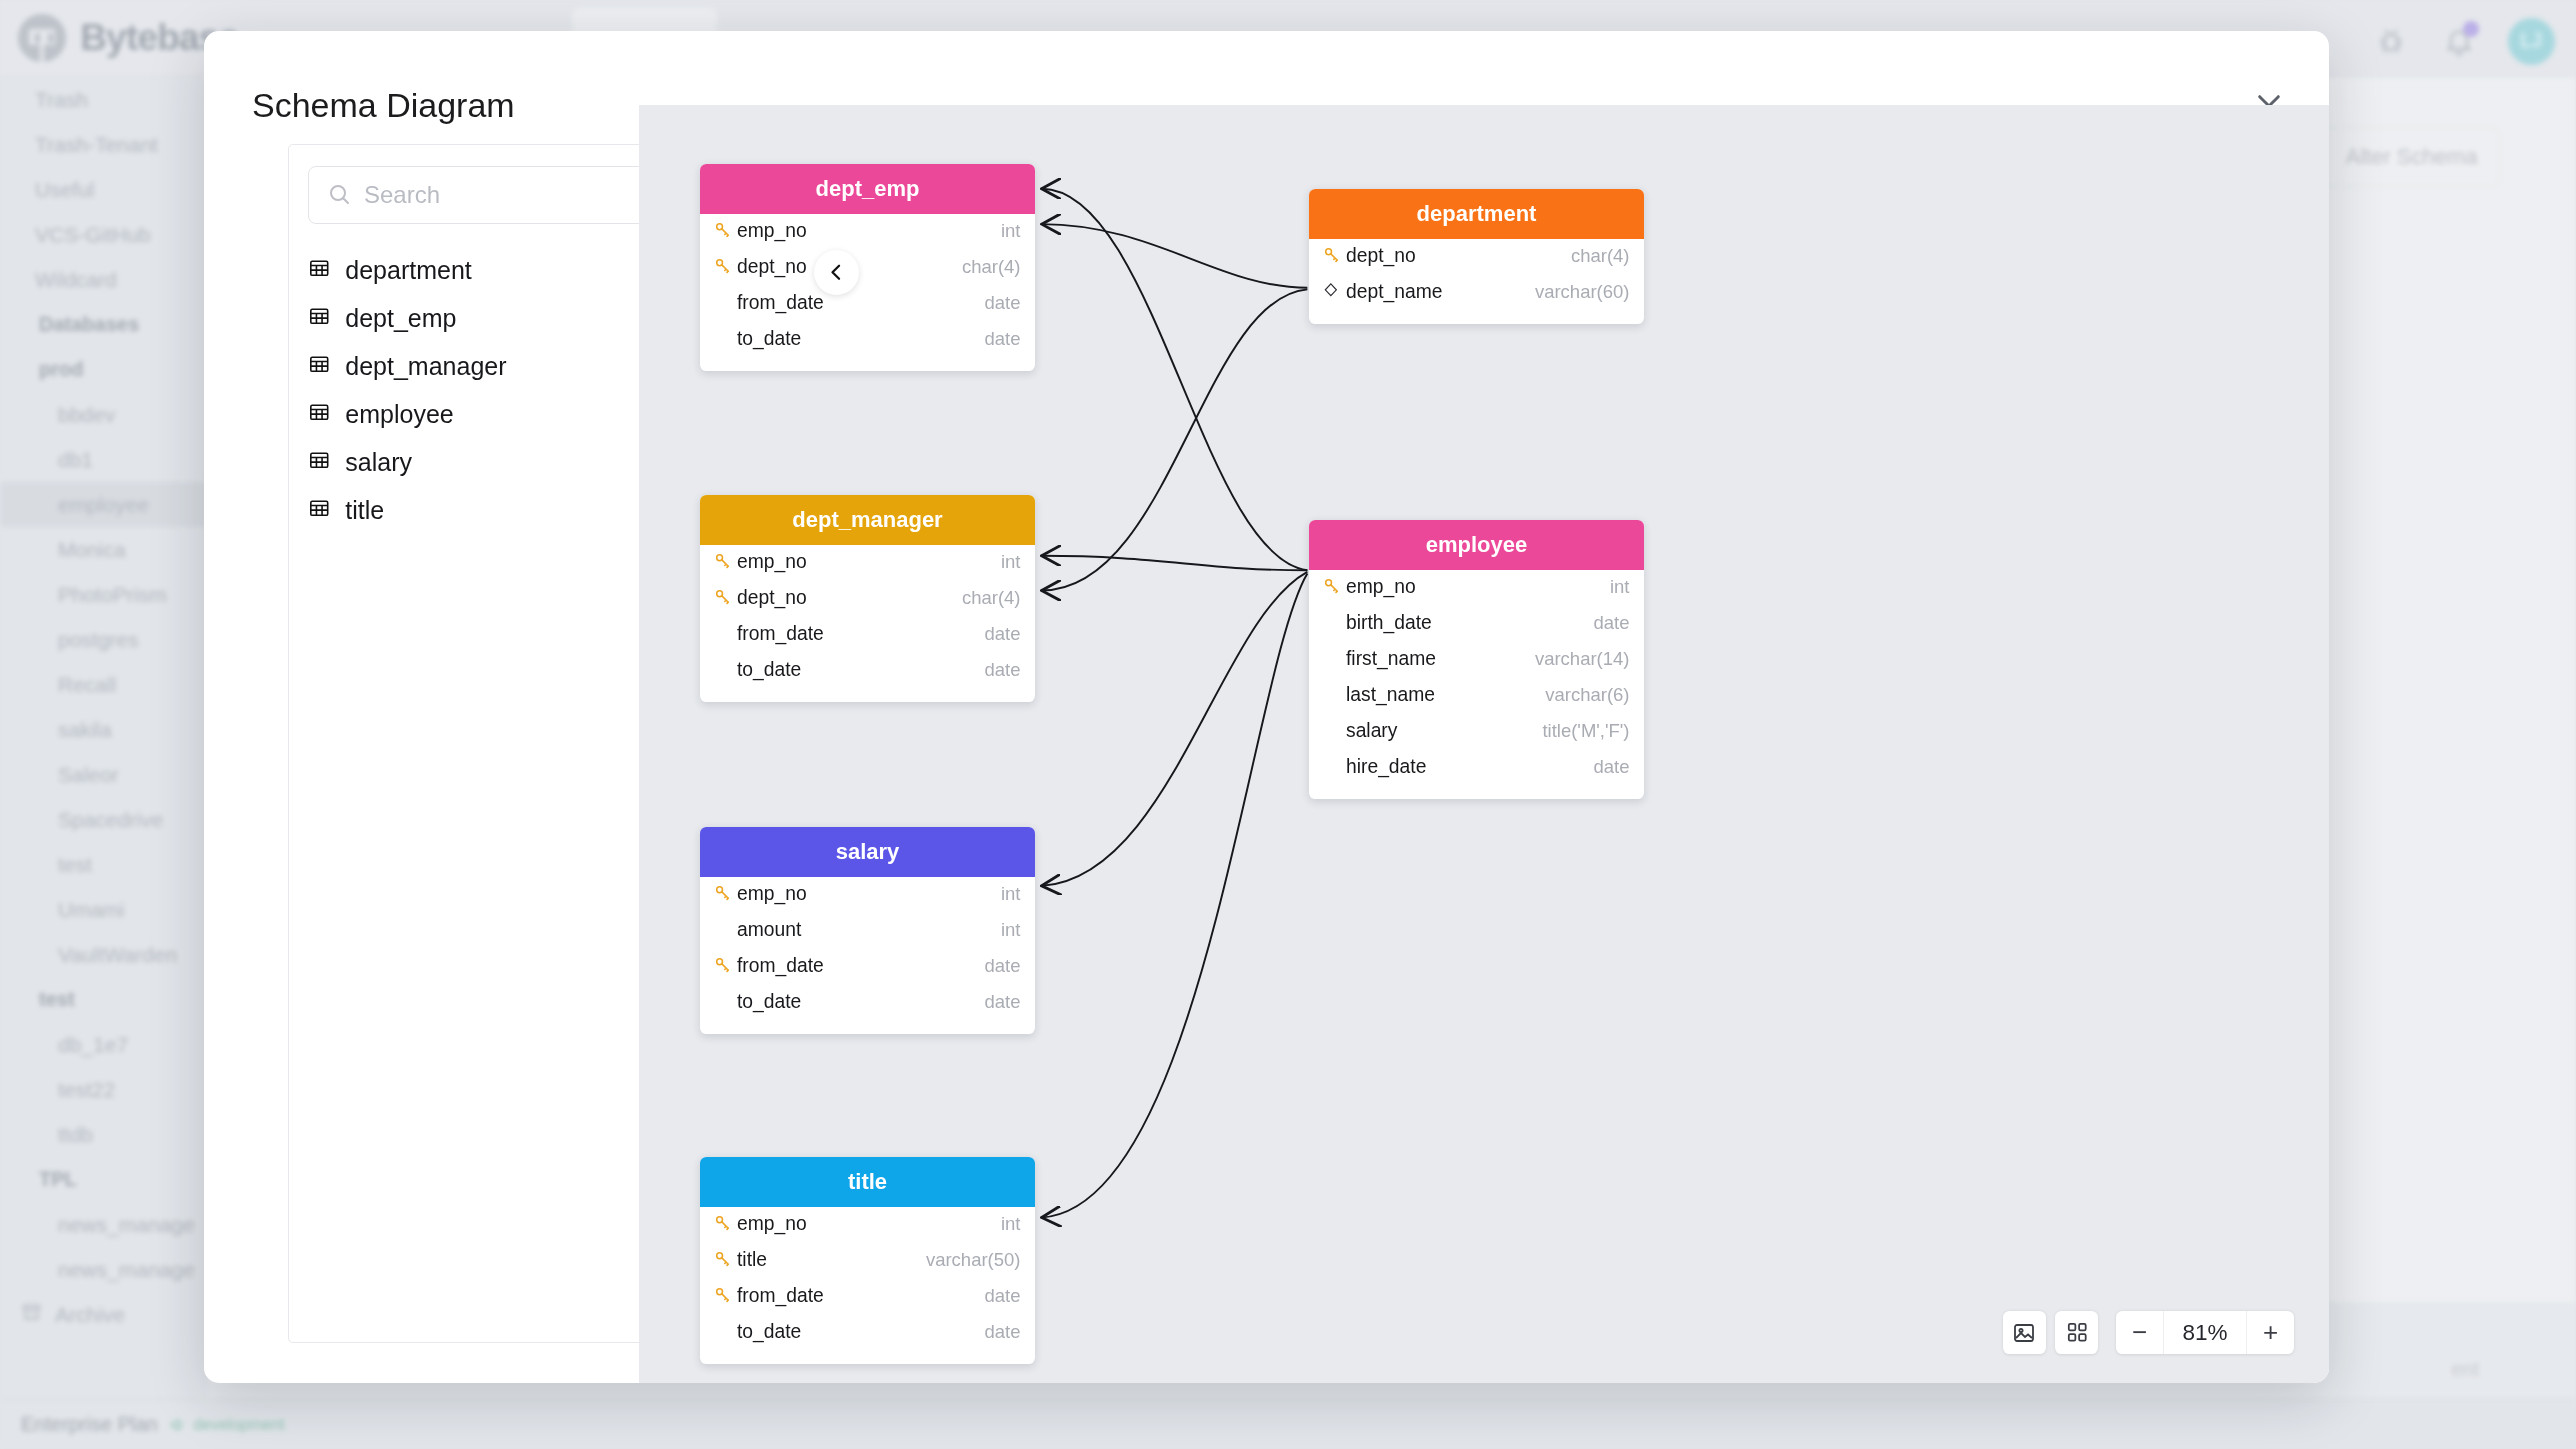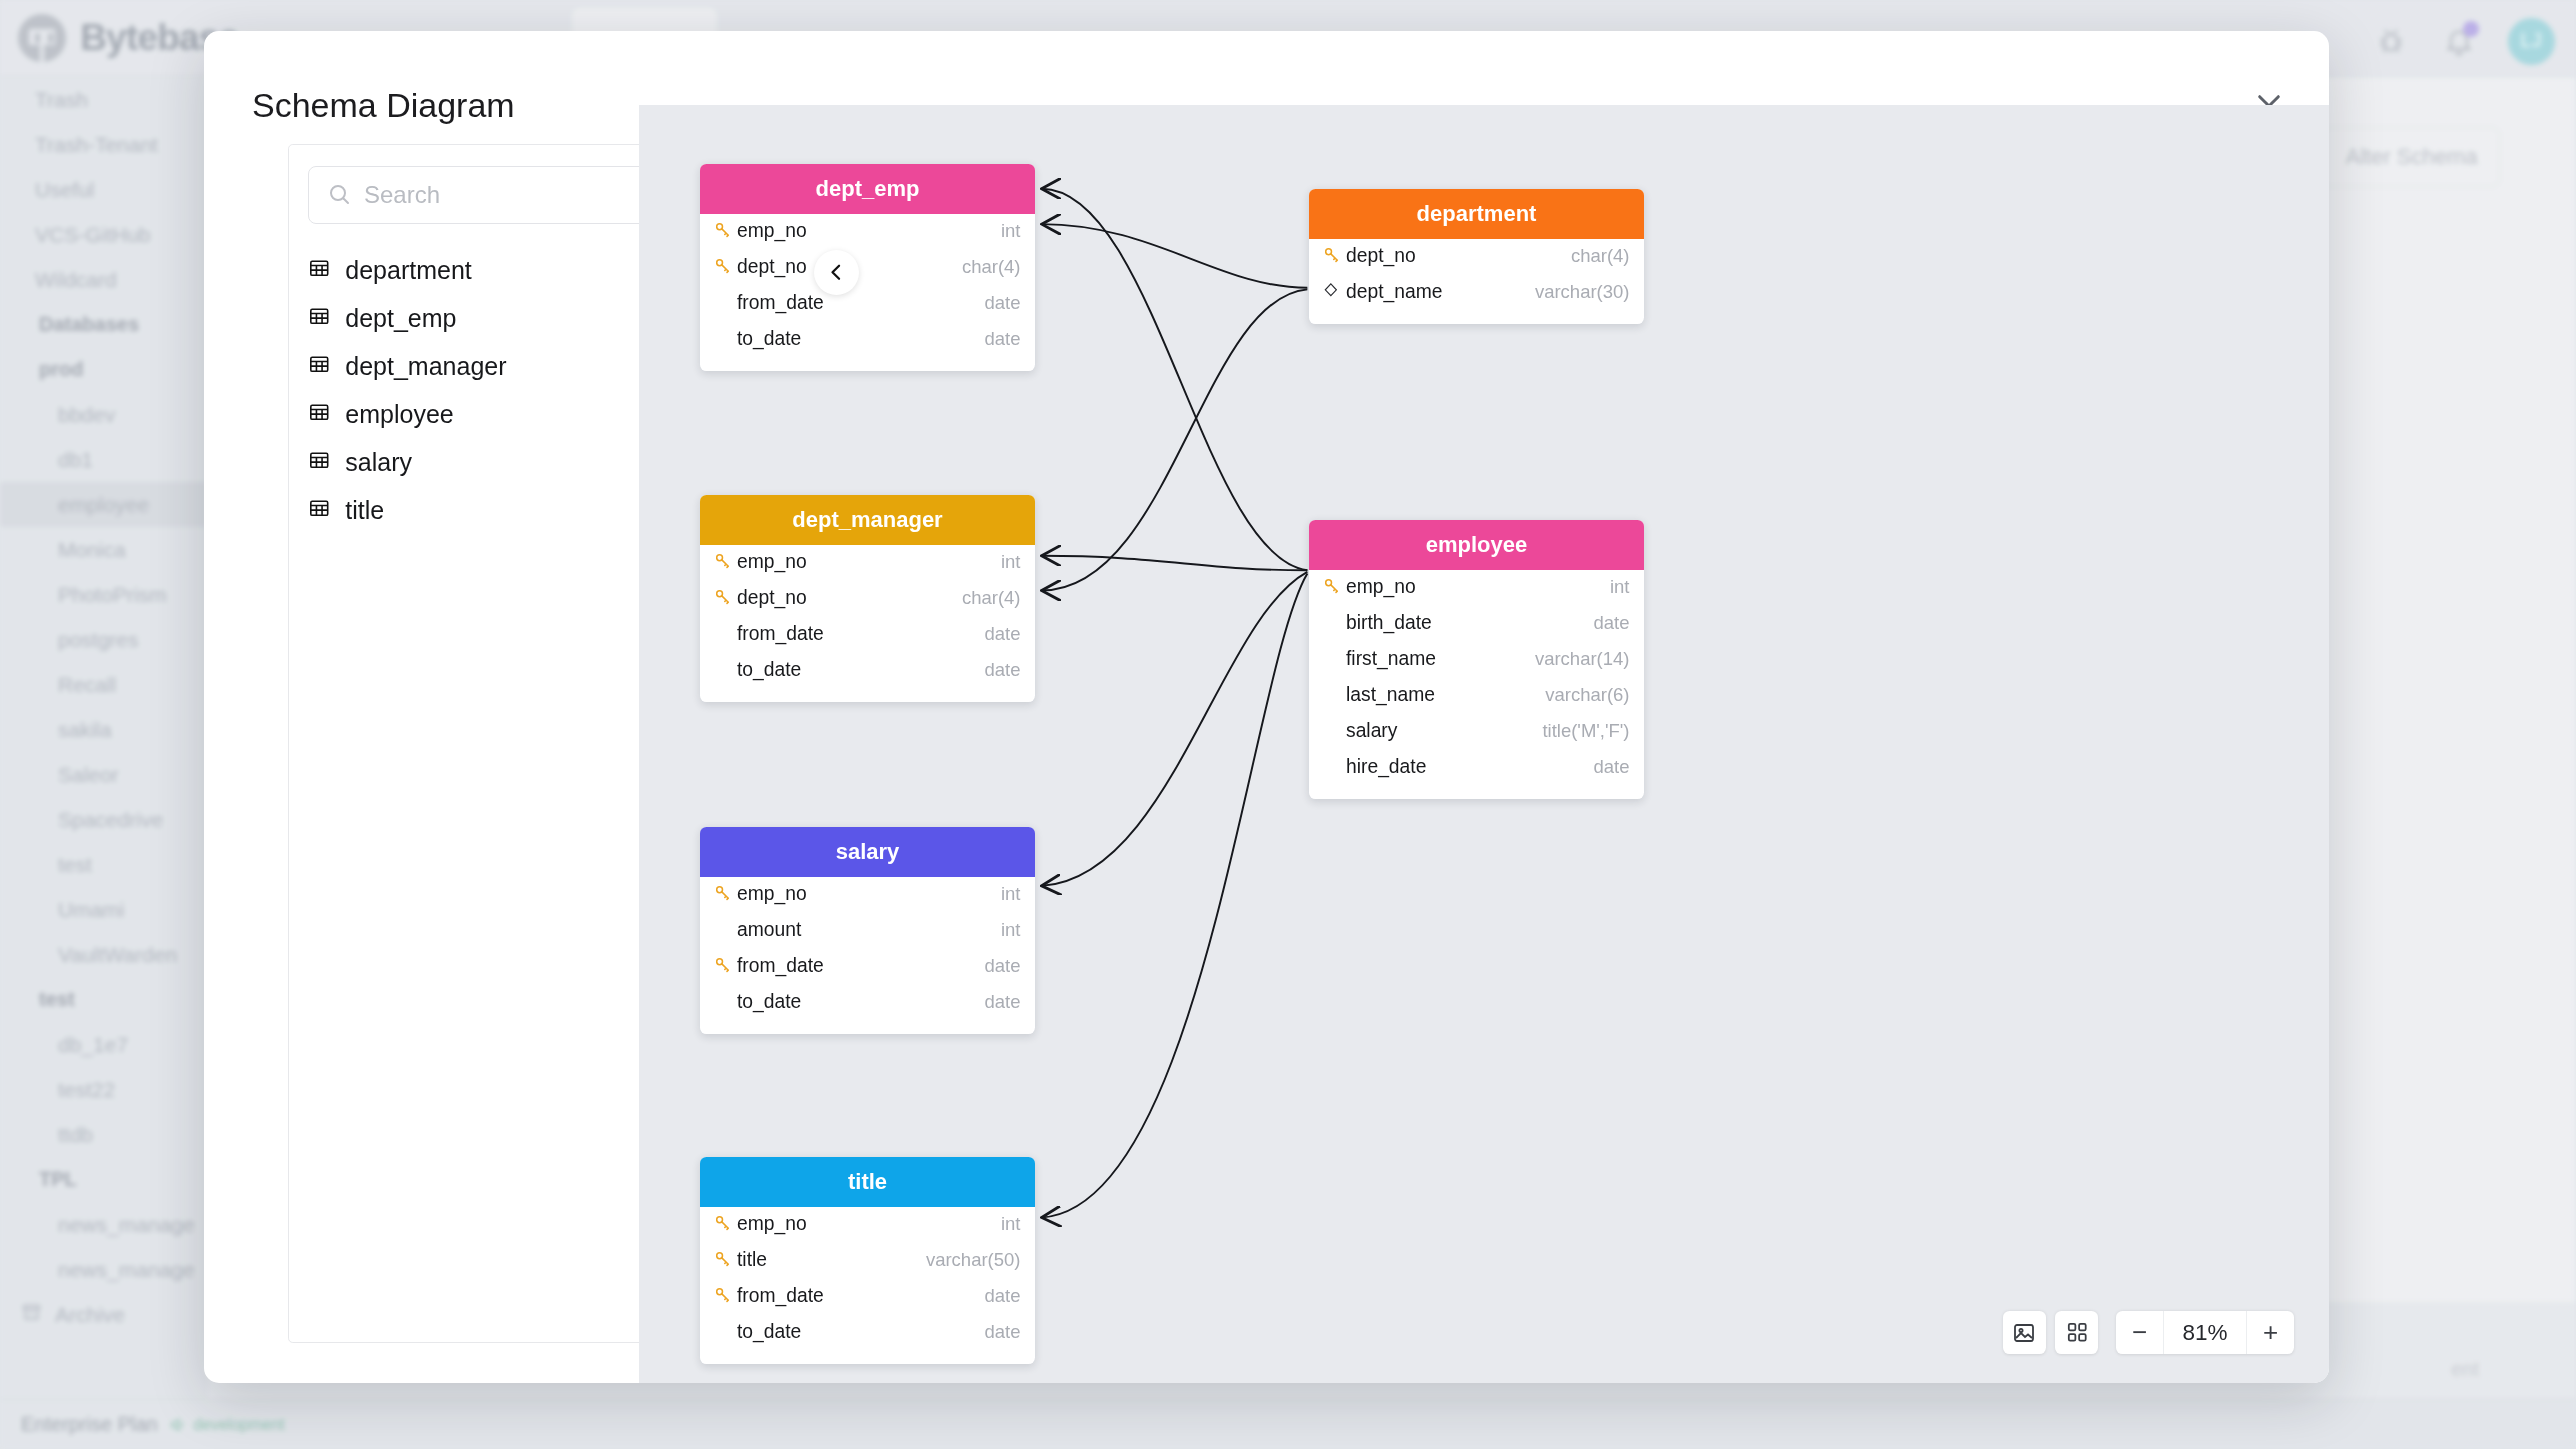--- a/index.html
+++ b/index.html
@@ -477,21 +477,21 @@
               <span class="col-name">dept_no</span>
               <span class="col-type">char(4)</span>
             </div>
             <div class="col-row">
               <span class="col-key">
                 <svg width="17.7" height="17.7" viewBox="0 0 24 24" fill="none" stroke="#2a2c31" stroke-width="1.6">
                   <path d="M12 4 19.5 12 12 20 4.5 12z"></path>
                 </svg>
               </span>
               <span class="col-name">dept_name</span>
-              <span class="col-type">varchar(30)</span>
+              <span class="col-type">varchar(60)</span>
             </div>
           </div>
         </div>
         <div class="node" style="left: 61px; top: 390px; width: 335px;">
           <div class="node-head" style="background: rgb(229, 165, 10);">
             <span>dept_manager</span>
           </div>
           <div class="node-body">
             <div class="col-row">
               <span class="col-key">

